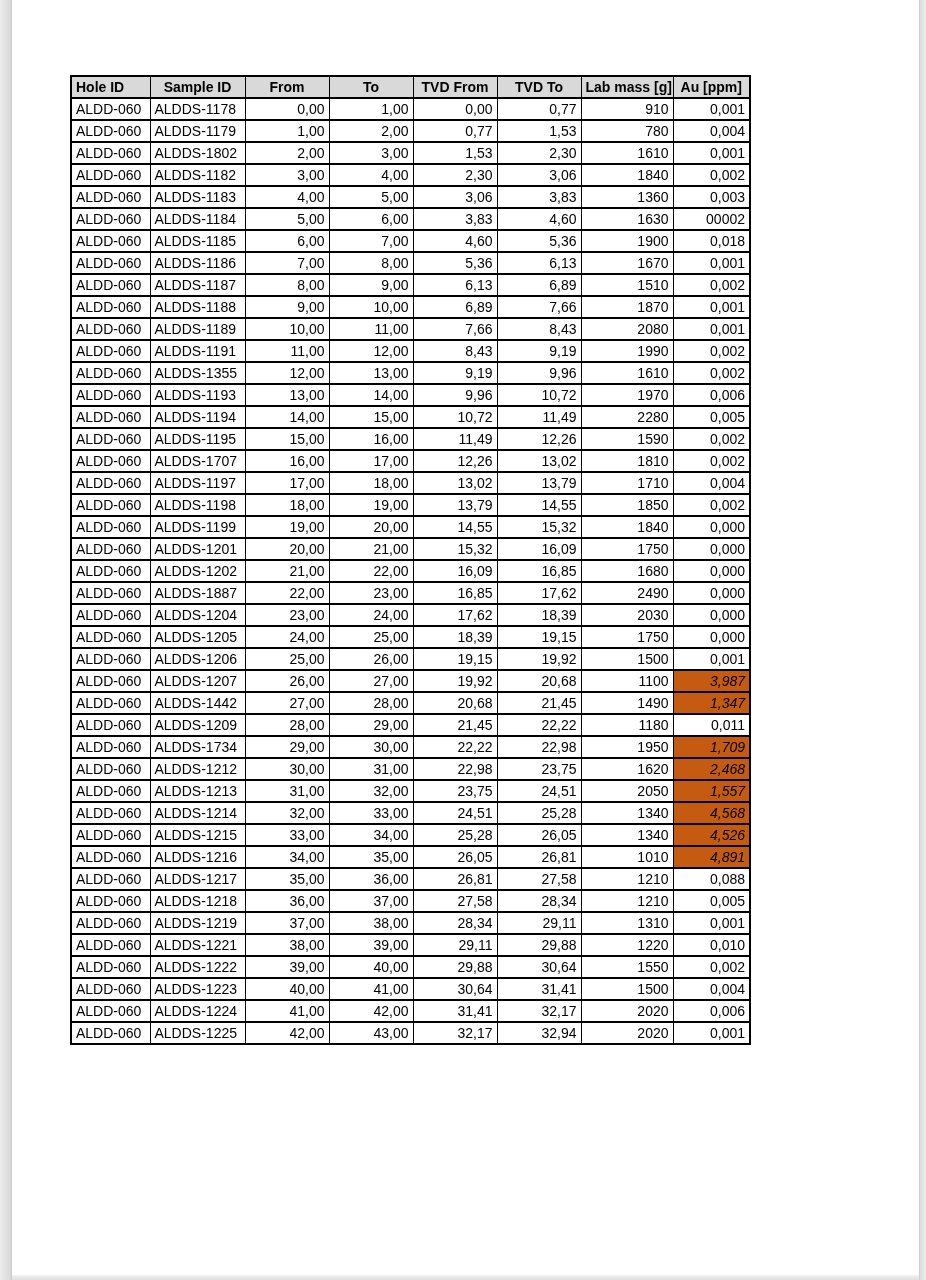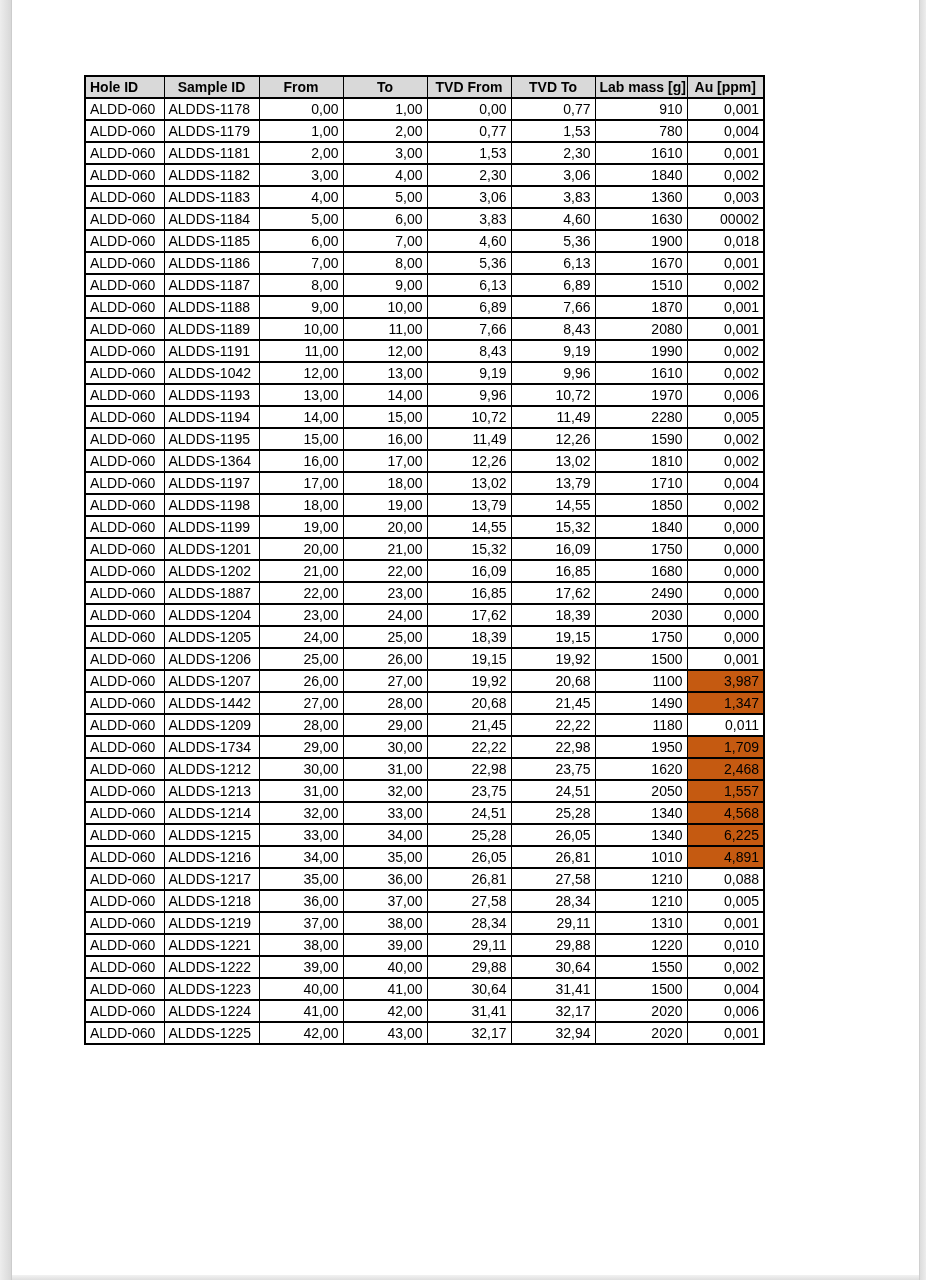--- a/index.html
+++ b/index.html
@@ -30,21 +30,21 @@
     background: linear-gradient(to left, #ededed, #dcdcdc);
     border-left: 1px solid #d0d0d0;
   }
   .edge-bottom {
     left: 12px; right: 7px; bottom: 0;
     height: 5px;
     background: linear-gradient(to top, #dfdfdf, #f2f2f2);
   }
   table.assay {
     position: absolute;
-    left: 84px;
+    left: 70px;
     top: 75px;
     width: 679px;
     table-layout: fixed;
     border-collapse: collapse;
     border: 2px solid #000000;
     font-size: 14px;
     color: #000000;
     z-index: 2;
   }
   table.assay th,
@@ -60,21 +60,21 @@
     overflow: hidden;
   }
   table.assay th {
     background: var(--header-bg, #d9d9d9);
     font-weight: bold;
     text-align: center;
   }
   table.assay th.al { text-align: left; }
   table.assay td.al { text-align: left; }
   table.assay td.ar { text-align: right; }
-  table.assay td.hl { background: var(--hl, #c55a11); }
+  table.assay td.hl { background: var(--hl, #c55a11); font-style: italic; }
 </style>
 </head>
 <body>
 
 <div class="edge edge-left"></div>
 <div class="edge edge-right"></div>
 <div class="edge edge-bottom"></div>
 
 <table class="assay">
   <colgroup>
@@ -115,21 +115,21 @@
         <td class="al">ALDDS-1179</td>
         <td class="ar">1,00</td>
         <td class="ar">2,00</td>
         <td class="ar">0,77</td>
         <td class="ar">1,53</td>
         <td class="ar">780</td>
         <td class="ar">0,004</td>
       </tr>
       <tr>
         <td class="al">ALDD-060</td>
-        <td class="al">ALDDS-1181</td>
+        <td class="al">ALDDS-1802</td>
         <td class="ar">2,00</td>
         <td class="ar">3,00</td>
         <td class="ar">1,53</td>
         <td class="ar">2,30</td>
         <td class="ar">1610</td>
         <td class="ar">0,001</td>
       </tr>
       <tr>
         <td class="al">ALDD-060</td>
         <td class="al">ALDDS-1182</td>
@@ -215,21 +215,21 @@
         <td class="al">ALDDS-1191</td>
         <td class="ar">11,00</td>
         <td class="ar">12,00</td>
         <td class="ar">8,43</td>
         <td class="ar">9,19</td>
         <td class="ar">1990</td>
         <td class="ar">0,002</td>
       </tr>
       <tr>
         <td class="al">ALDD-060</td>
-        <td class="al">ALDDS-1042</td>
+        <td class="al">ALDDS-1355</td>
         <td class="ar">12,00</td>
         <td class="ar">13,00</td>
         <td class="ar">9,19</td>
         <td class="ar">9,96</td>
         <td class="ar">1610</td>
         <td class="ar">0,002</td>
       </tr>
       <tr>
         <td class="al">ALDD-060</td>
         <td class="al">ALDDS-1193</td>
@@ -255,21 +255,21 @@
         <td class="al">ALDDS-1195</td>
         <td class="ar">15,00</td>
         <td class="ar">16,00</td>
         <td class="ar">11,49</td>
         <td class="ar">12,26</td>
         <td class="ar">1590</td>
         <td class="ar">0,002</td>
       </tr>
       <tr>
         <td class="al">ALDD-060</td>
-        <td class="al">ALDDS-1364</td>
+        <td class="al">ALDDS-1707</td>
         <td class="ar">16,00</td>
         <td class="ar">17,00</td>
         <td class="ar">12,26</td>
         <td class="ar">13,02</td>
         <td class="ar">1810</td>
         <td class="ar">0,002</td>
       </tr>
       <tr>
         <td class="al">ALDD-060</td>
         <td class="al">ALDDS-1197</td>
@@ -431,21 +431,21 @@
         <td class="ar hl">4,568</td>
       </tr>
       <tr>
         <td class="al">ALDD-060</td>
         <td class="al">ALDDS-1215</td>
         <td class="ar">33,00</td>
         <td class="ar">34,00</td>
         <td class="ar">25,28</td>
         <td class="ar">26,05</td>
         <td class="ar">1340</td>
-        <td class="ar hl">6,225</td>
+        <td class="ar hl">4,526</td>
       </tr>
       <tr>
         <td class="al">ALDD-060</td>
         <td class="al">ALDDS-1216</td>
         <td class="ar">34,00</td>
         <td class="ar">35,00</td>
         <td class="ar">26,05</td>
         <td class="ar">26,81</td>
         <td class="ar">1010</td>
         <td class="ar hl">4,891</td>

